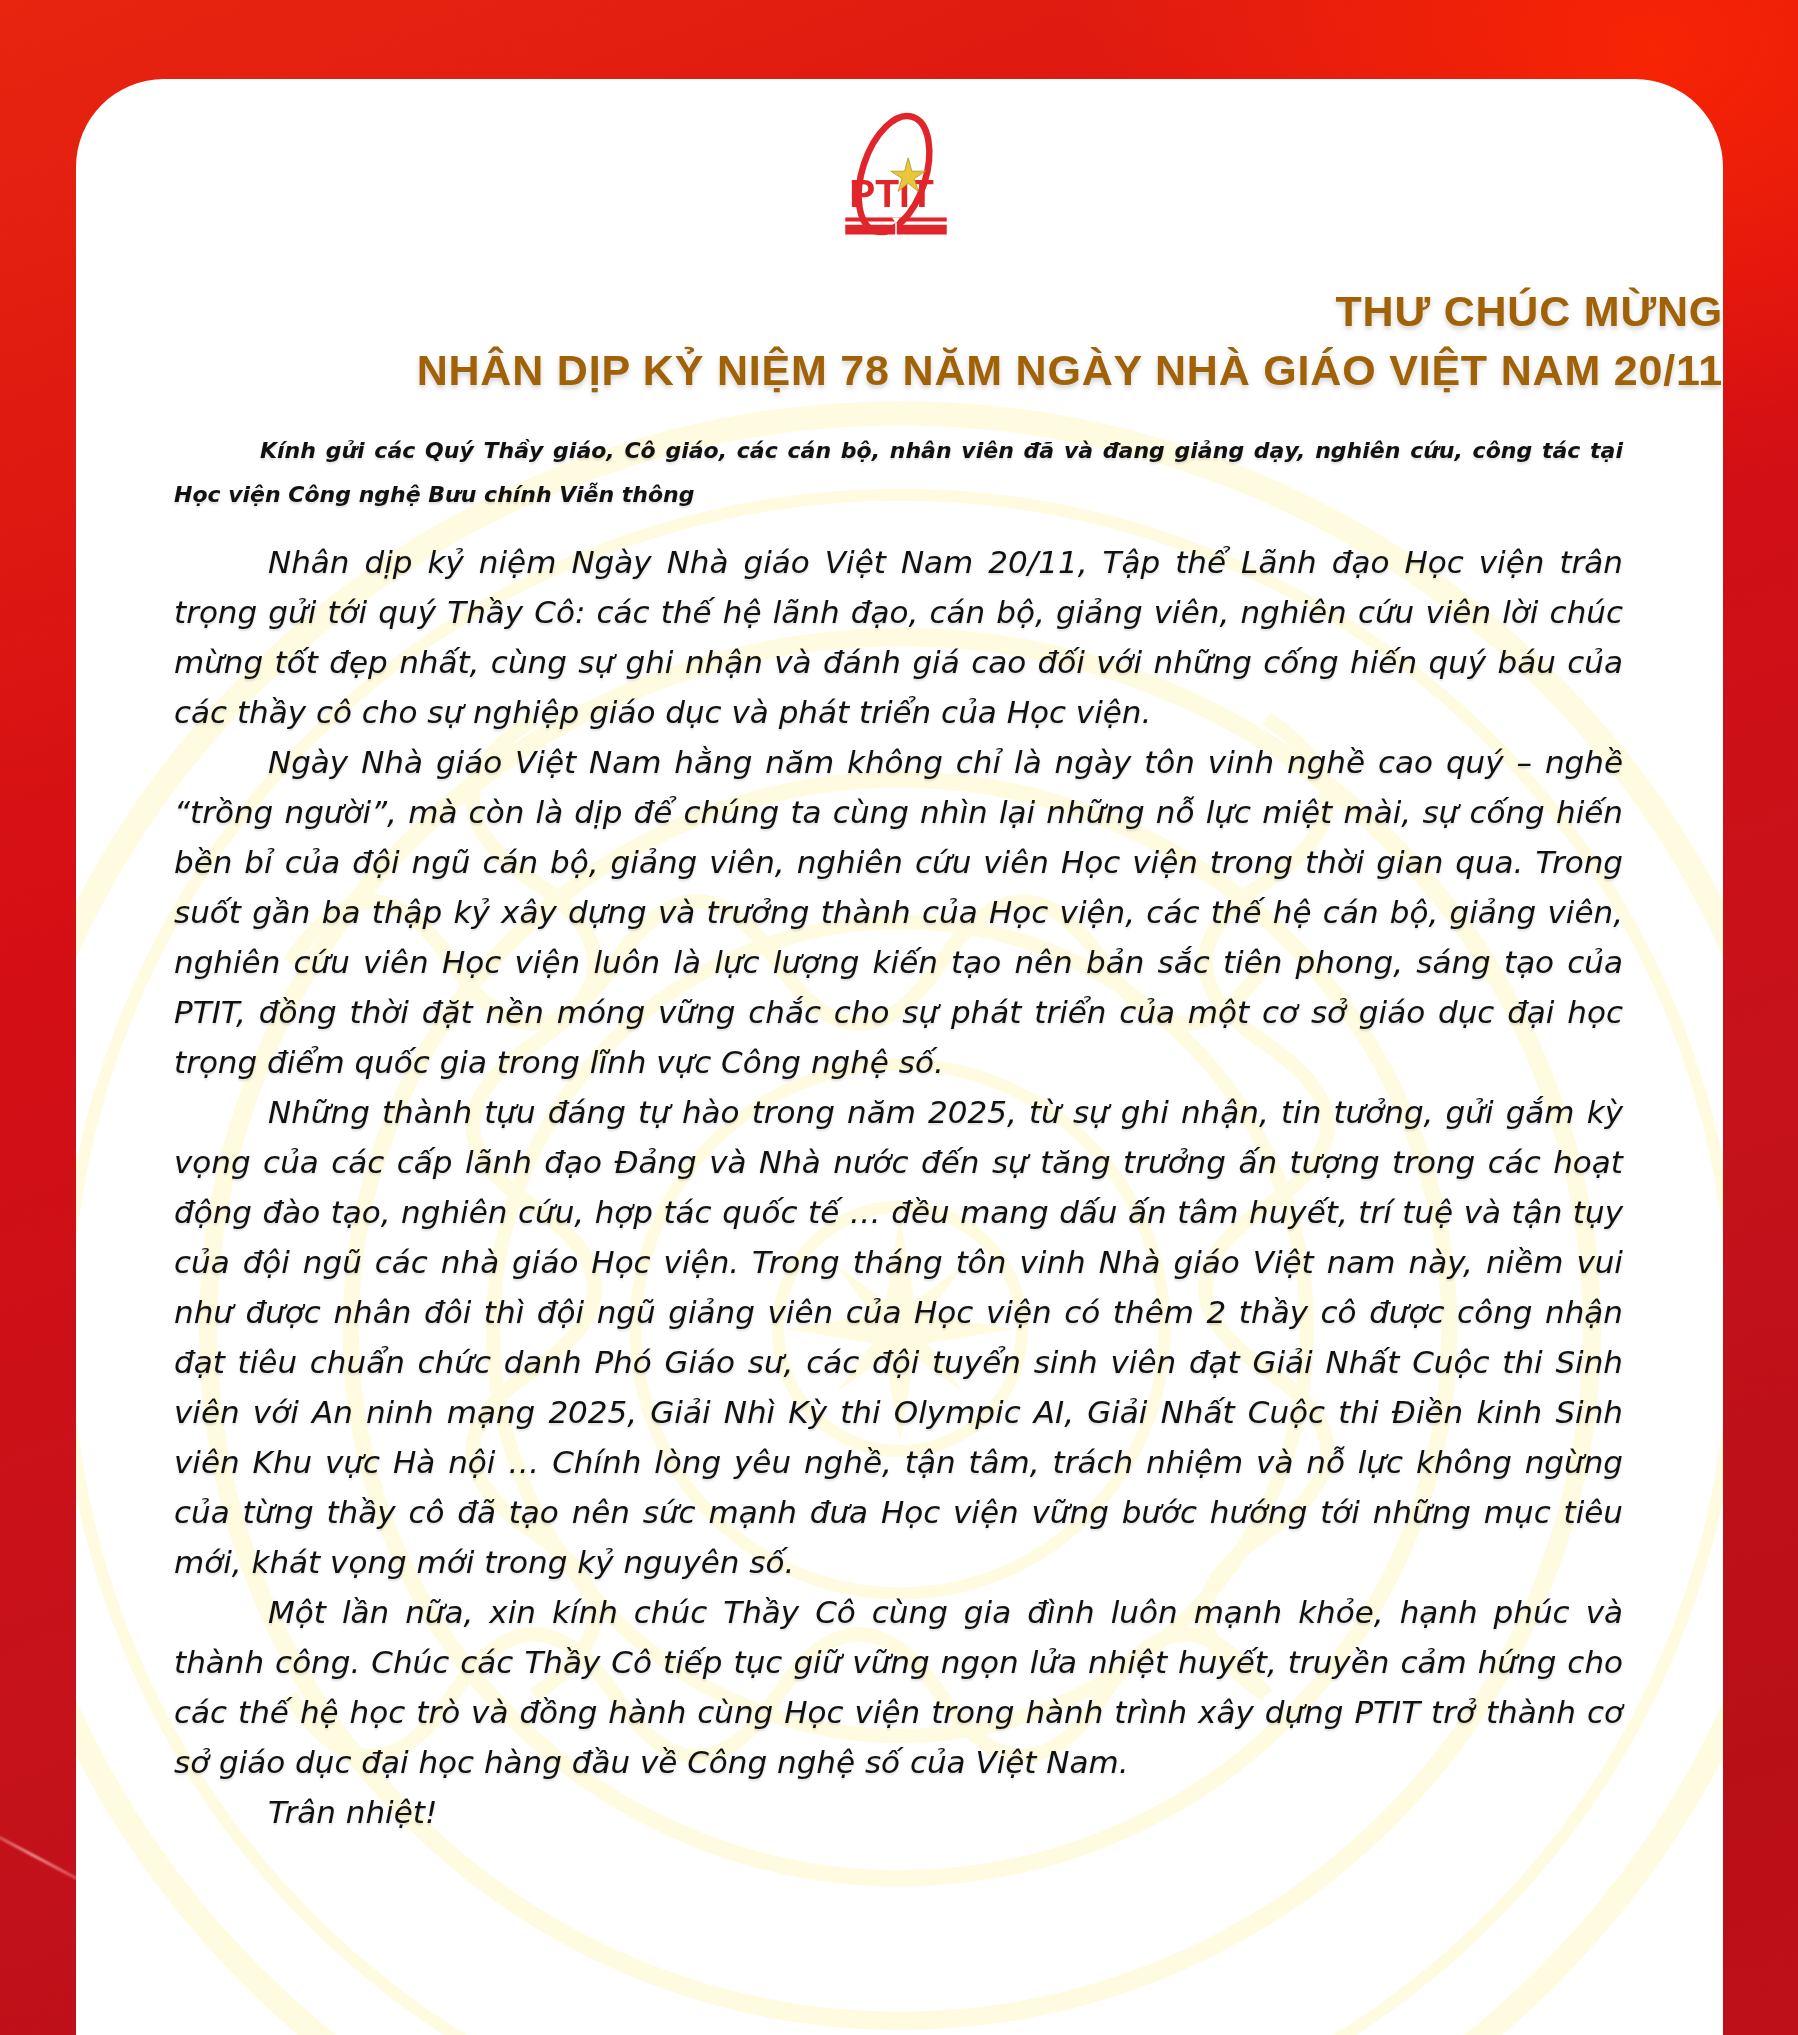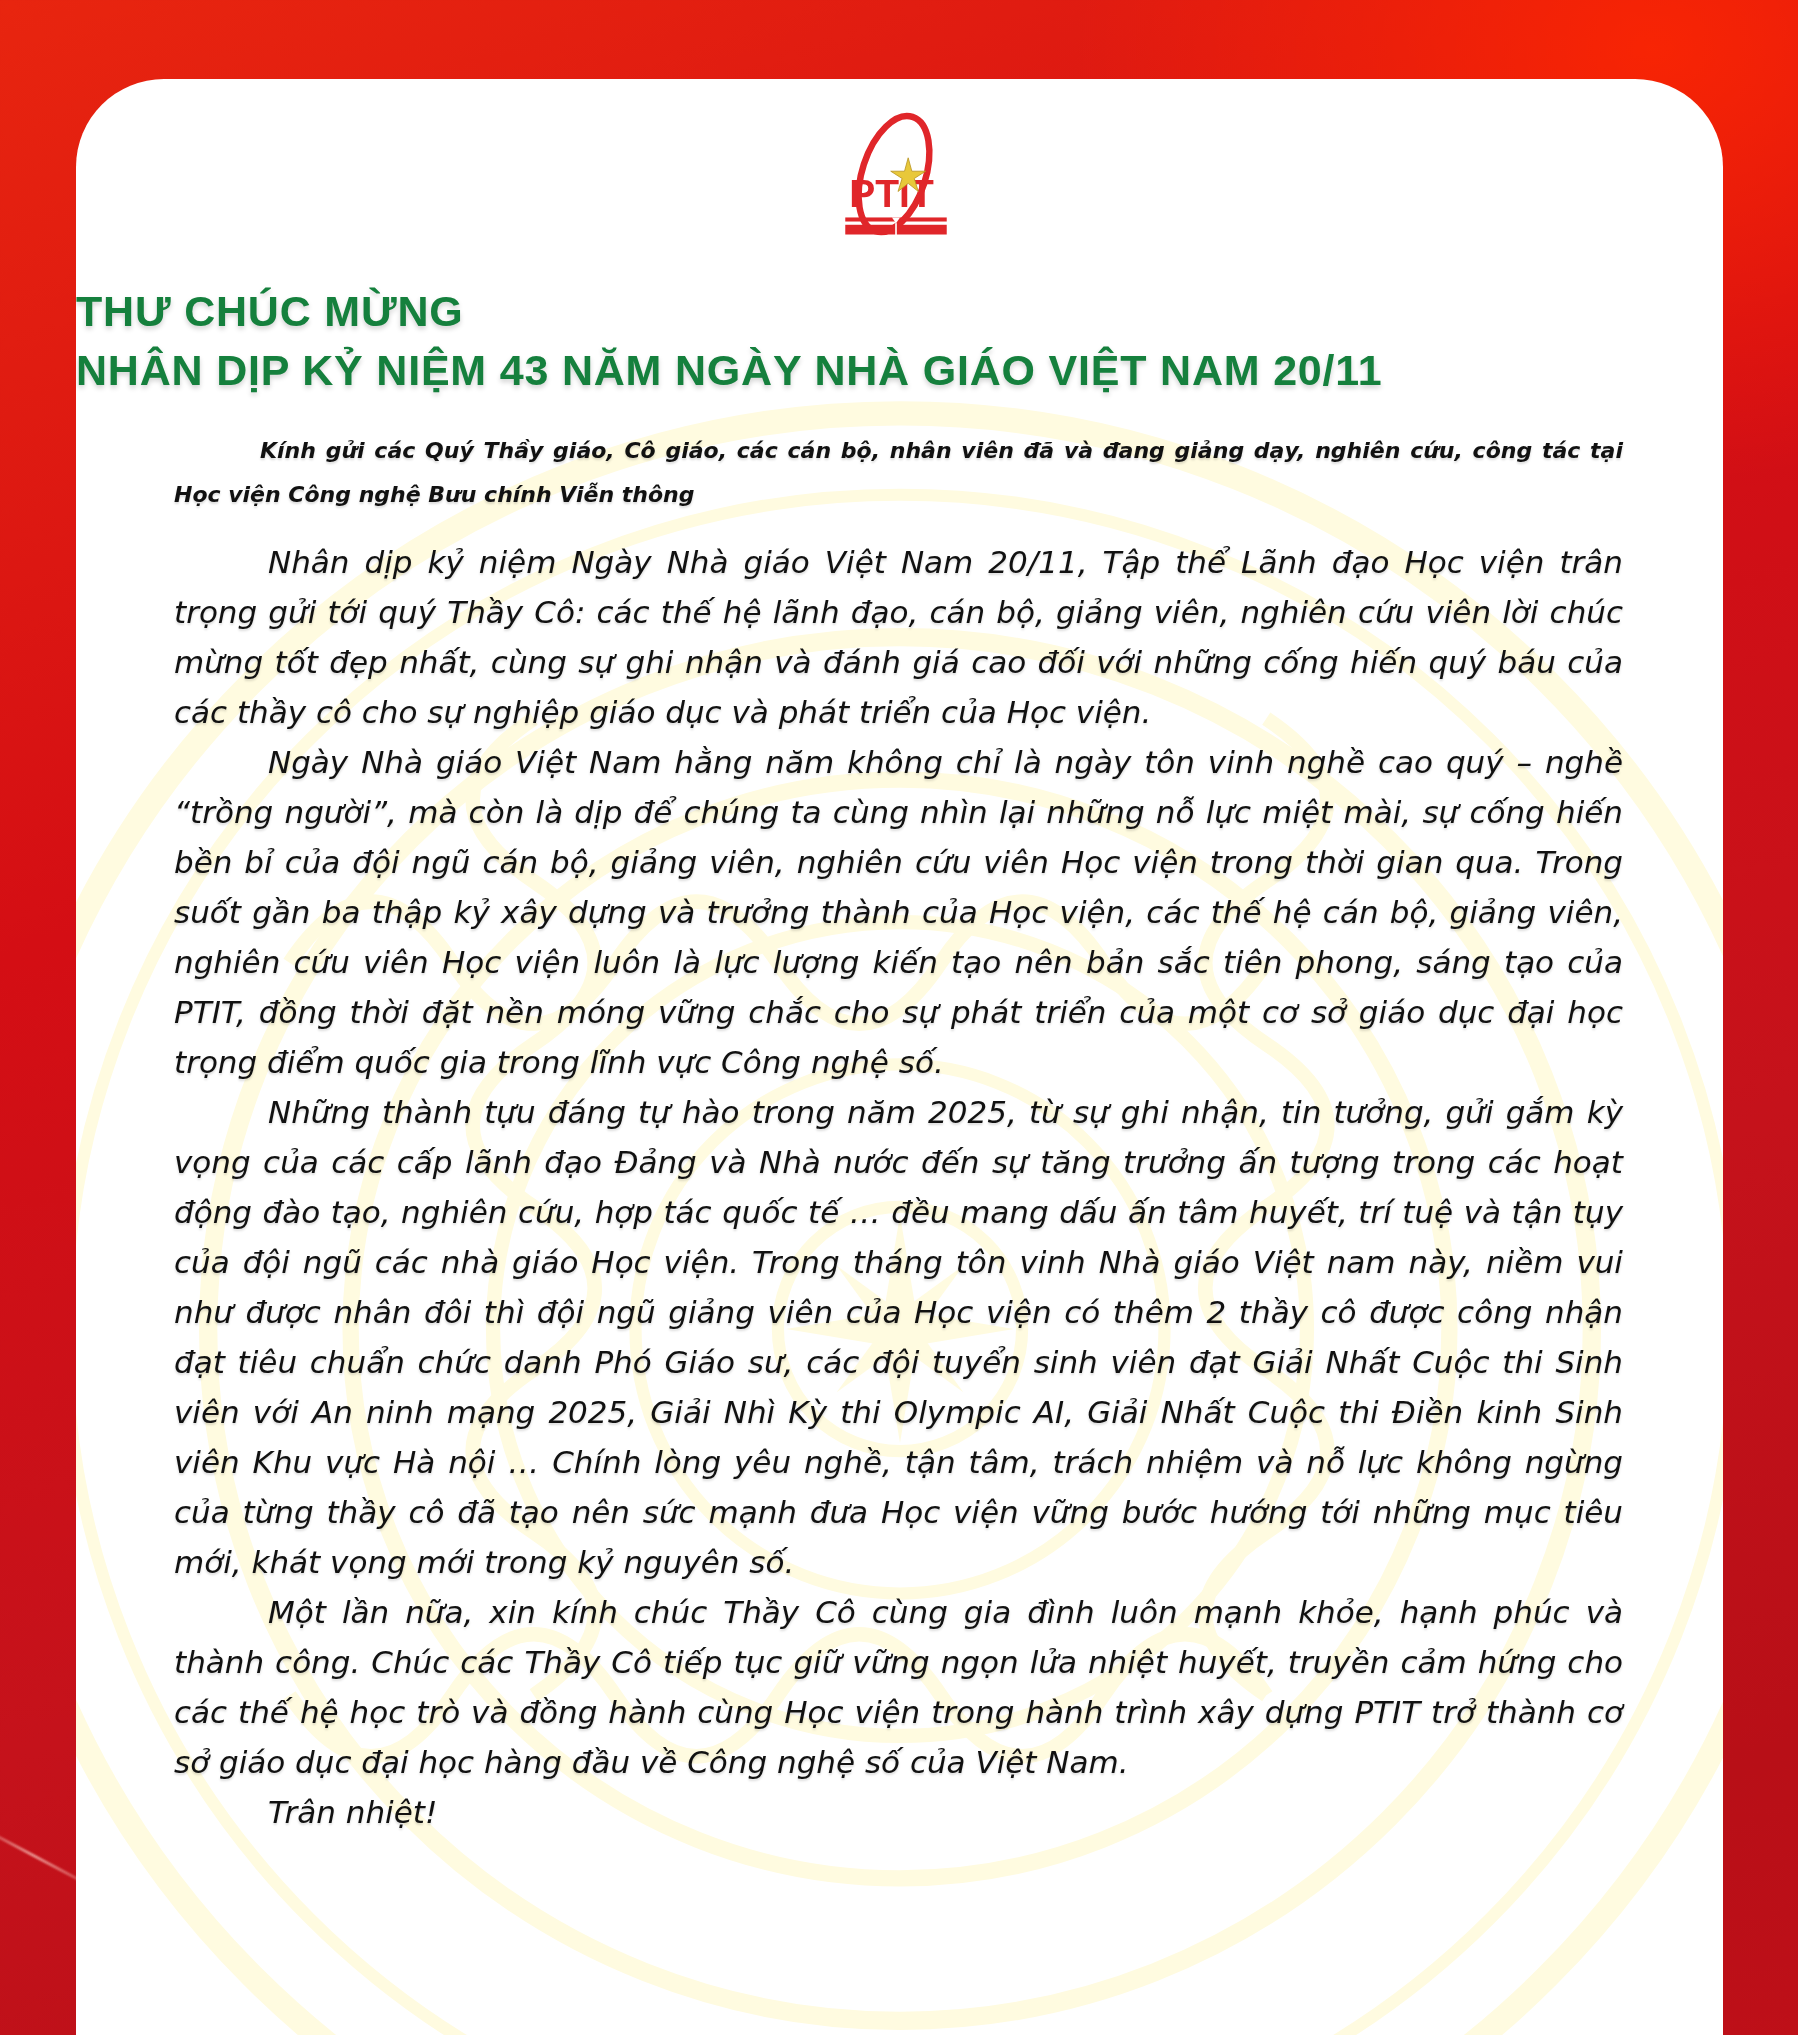--- a/index.html
+++ b/index.html
@@ -24,22 +24,22 @@
   .watermark {
     position: absolute; left: 50%; top: 52%; width: 1872px; height: 1872px;
     transform: translate(-50%, -50%);
     pointer-events: none;
   }
   .content { position: absolute; left: 0; top: 0; width: 100%; height: 100%; }
 
   .logo { position: absolute; left: 757px; top: 24.4px; width: 126px; height: 138px; }
 
   .title {
-    position: absolute; left: 0; width: 100%; text-align: left;
-    color: #15803d; font-family: "Liberation Sans", sans-serif; font-weight: bold;
+    position: absolute; left: 0; width: 100%; text-align: right;
+    color: #a16207; font-family: "Liberation Sans", sans-serif; font-weight: bold;
     text-shadow: 0 3.3px 4.9px rgba(0,0,0,0.18);
     letter-spacing: 0.8px;
   }
   .title.l1 { top: 208px; font-size: 43px; }
   .title.l2 { top: 267px; font-size: 43px; }
 
   .salutation {
     position: absolute; left: 98px; width: 1449px; top: 350px;
     font-family: "DejaVu Sans", sans-serif; font-style: italic; font-weight: bold;
     font-size: 22px; line-height: 44px; color: #111;
@@ -103,21 +103,21 @@
       <ellipse cx="150" cy="175" rx="78" ry="148" transform="rotate(18 150 175)" fill="none" stroke="#e0262a" stroke-width="16"></ellipse>
       <text x="40" y="255" font-family="Liberation Sans, sans-serif" font-weight="bold" font-size="96" fill="#e0262a">PTIT</text>
       <polygon points="185,135 194,168 228,168 200,186 210,218 185,198 160,218 170,186 142,168 176,168" fill="#e8c83a" stroke="#b89520" stroke-width="2"></polygon>
       <rect x="30" y="282" width="250" height="10" fill="#e0262a"></rect>
       <rect x="30" y="300" width="250" height="24" fill="#e0262a"></rect>
       <path d="M145,282 L155,296 L165,282" fill="#fff"></path>
       <rect x="153" y="296" width="4" height="30" fill="#fff"></rect>
     </svg>
 
     <div class="title l1">THƯ CHÚC MỪNG</div>
-    <div class="title l2">NHÂN DỊP KỶ NIỆM 43 NĂM NGÀY NHÀ GIÁO VIỆT NAM 20/11</div>
+    <div class="title l2">NHÂN DỊP KỶ NIỆM 78 NĂM NGÀY NHÀ GIÁO VIỆT NAM 20/11</div>
 
     <div class="salutation">Kính gửi các Quý Thầy giáo, Cô giáo, các cán bộ, nhân viên đã và đang giảng dạy, nghiên cứu, công tác tại Học viện Công nghệ Bưu chính Viễn thông</div>
 
     <div class="body">
       <p>Nhân dịp kỷ niệm Ngày Nhà giáo Việt Nam 20/11, Tập thể Lãnh đạo Học viện trân trọng gửi tới quý Thầy Cô: các thế hệ lãnh đạo, cán bộ, giảng viên, nghiên cứu viên lời chúc mừng tốt đẹp nhất, cùng sự ghi nhận và đánh giá cao đối với những cống hiến quý báu của các thầy cô cho sự nghiệp giáo dục và phát triển của Học viện.</p>
       <p>Ngày Nhà giáo Việt Nam hằng năm không chỉ là ngày tôn vinh nghề cao quý – nghề “trồng người”, mà còn là dịp để chúng ta cùng nhìn lại những nỗ lực miệt mài, sự cống hiến bền bỉ của đội ngũ cán bộ, giảng viên, nghiên cứu viên Học viện trong thời gian qua. Trong suốt gần ba thập kỷ xây dựng và trưởng thành của Học viện, các thế hệ cán bộ, giảng viên, nghiên cứu viên Học viện luôn là lực lượng kiến tạo nên bản sắc tiên phong, sáng tạo của PTIT, đồng thời đặt nền móng vững chắc cho sự phát triển của một cơ sở giáo dục đại học trọng điểm quốc gia trong lĩnh vực Công nghệ số.</p>
       <p>Những thành tựu đáng tự hào trong năm 2025, từ sự ghi nhận, tin tưởng, gửi gắm kỳ vọng của các cấp lãnh đạo Đảng và Nhà nước đến sự tăng trưởng ấn tượng trong các hoạt động đào tạo, nghiên cứu, hợp tác quốc tế … đều mang dấu ấn tâm huyết, trí tuệ và tận tụy của đội ngũ các nhà giáo Học viện. Trong tháng tôn vinh Nhà giáo Việt nam này, niềm vui như được nhân đôi thì đội ngũ giảng viên của Học viện có thêm 2 thầy cô được công nhận đạt tiêu chuẩn chức danh Phó Giáo sư, các đội tuyển sinh viên đạt Giải Nhất Cuộc thi Sinh viên với An ninh mạng 2025, Giải Nhì Kỳ thi Olympic AI, Giải Nhất Cuộc thi Điền kinh Sinh viên Khu vực Hà nội … Chính lòng yêu nghề, tận tâm, trách nhiệm và nỗ lực không ngừng của từng thầy cô đã tạo nên sức mạnh đưa Học viện vững bước hướng tới những mục tiêu mới, khát vọng mới trong kỷ nguyên số.</p>
       <p>Một lần nữa, xin kính chúc Thầy Cô cùng gia đình luôn mạnh khỏe, hạnh phúc và thành công. Chúc các Thầy Cô tiếp tục giữ vững ngọn lửa nhiệt huyết, truyền cảm hứng cho các thế hệ học trò và đồng hành cùng Học viện trong hành trình xây dựng PTIT trở thành cơ sở giáo dục đại học hàng đầu về Công nghệ số của Việt Nam.</p>
       <p>Trân nhiệt!</p>
     </div>

